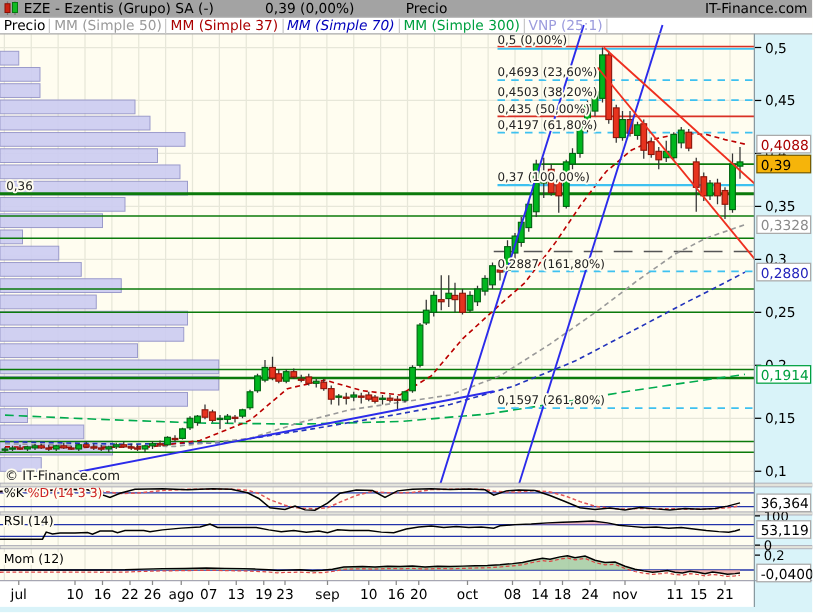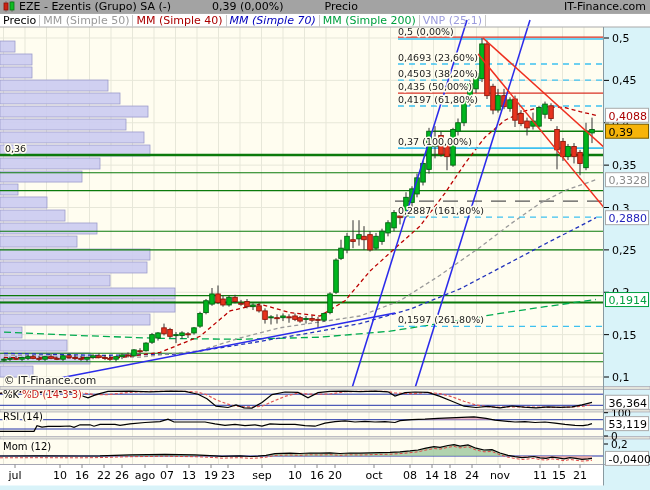--- a/index.html
+++ b/index.html
@@ -524,19 +524,19 @@
   </span>
   <span class="sym">EZE - Ezentis (Grupo) SA (-)</span>
   <span class="gap24">0,39 (0,00%)</span>
   <span class="gap24">Precio</span>
   <span class="brand">IT-Finance.com</span>
 </div>
 
 <div class="legend">
       <span class="item" style="color: rgb(0, 0, 0);">Precio</span>
       <span class="item" style="color: rgb(154, 154, 154); text-align: center;">MM (Simple 50)</span>
-      <span class="item" style="color: rgb(170, 0, 0);">MM (Simple 40)</span>
+      <span class="item" style="color: rgb(170, 0, 0);">MM (Simple 37)</span>
       <span class="item" style="color: rgb(0, 0, 187); font-style: italic;">MM (Simple 70)</span>
-      <span class="item" style="color: rgb(0, 160, 64);">MM (Simple 200)</span>
+      <span class="item" style="color: rgb(0, 160, 64);">MM (Simple 300)</span>
       <span class="item" style="color: rgb(156, 156, 221);">VNP (25:1)</span>
     </div>
 
 </div>
 
 </body></html>

